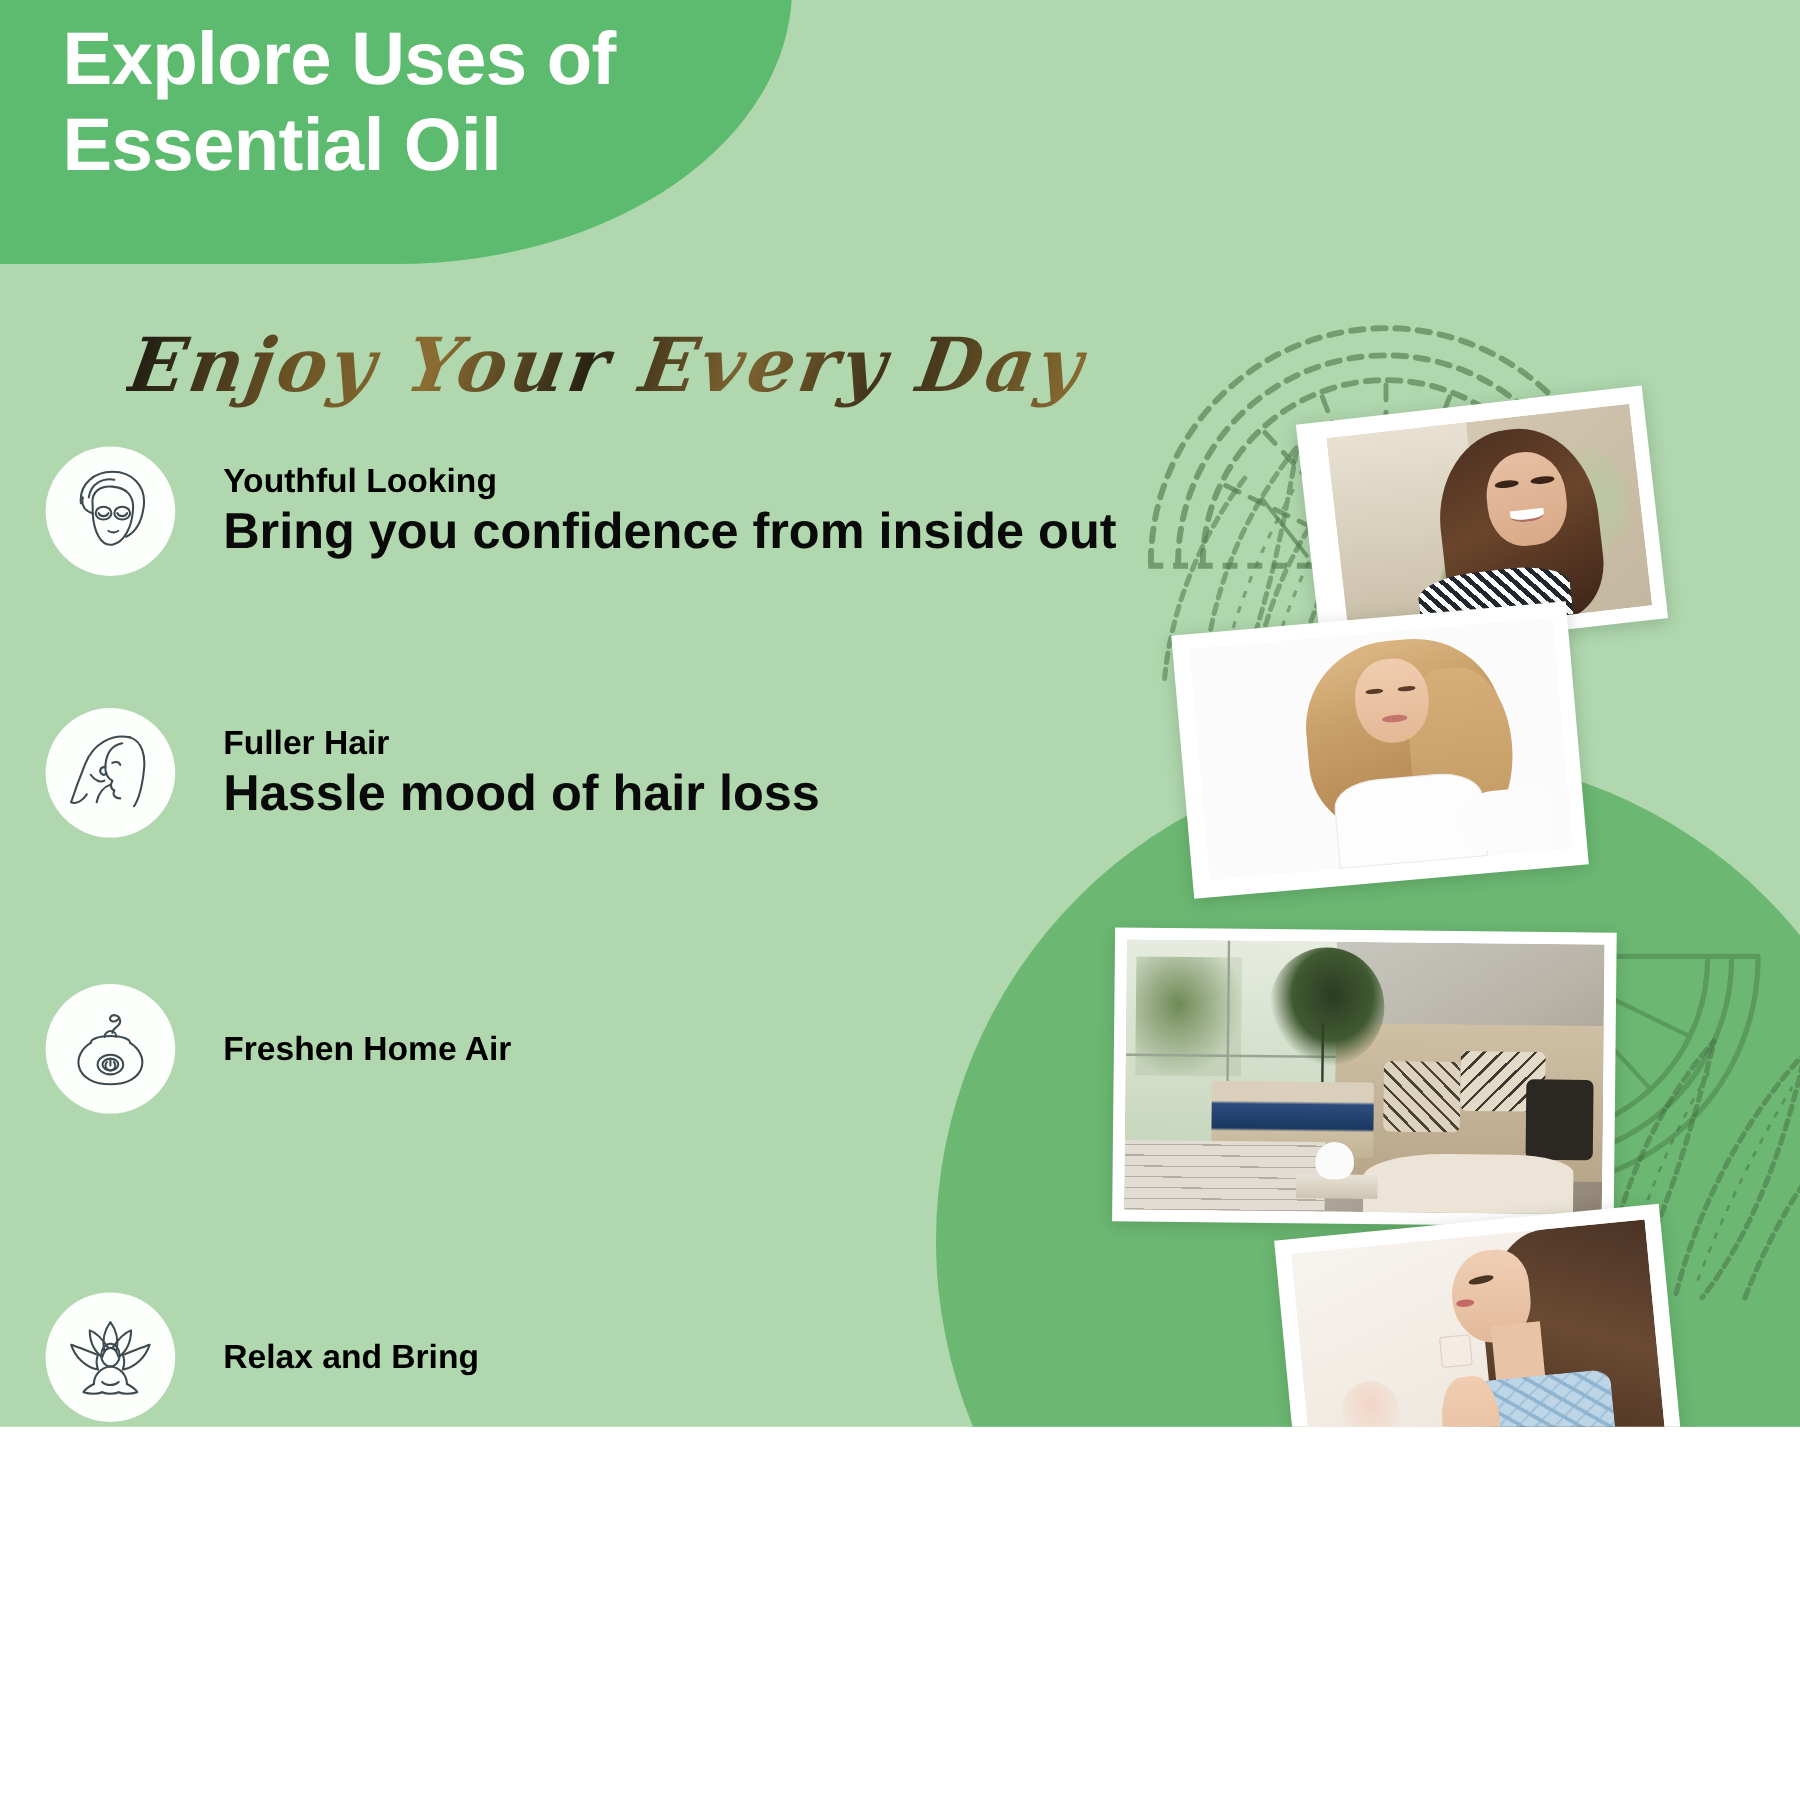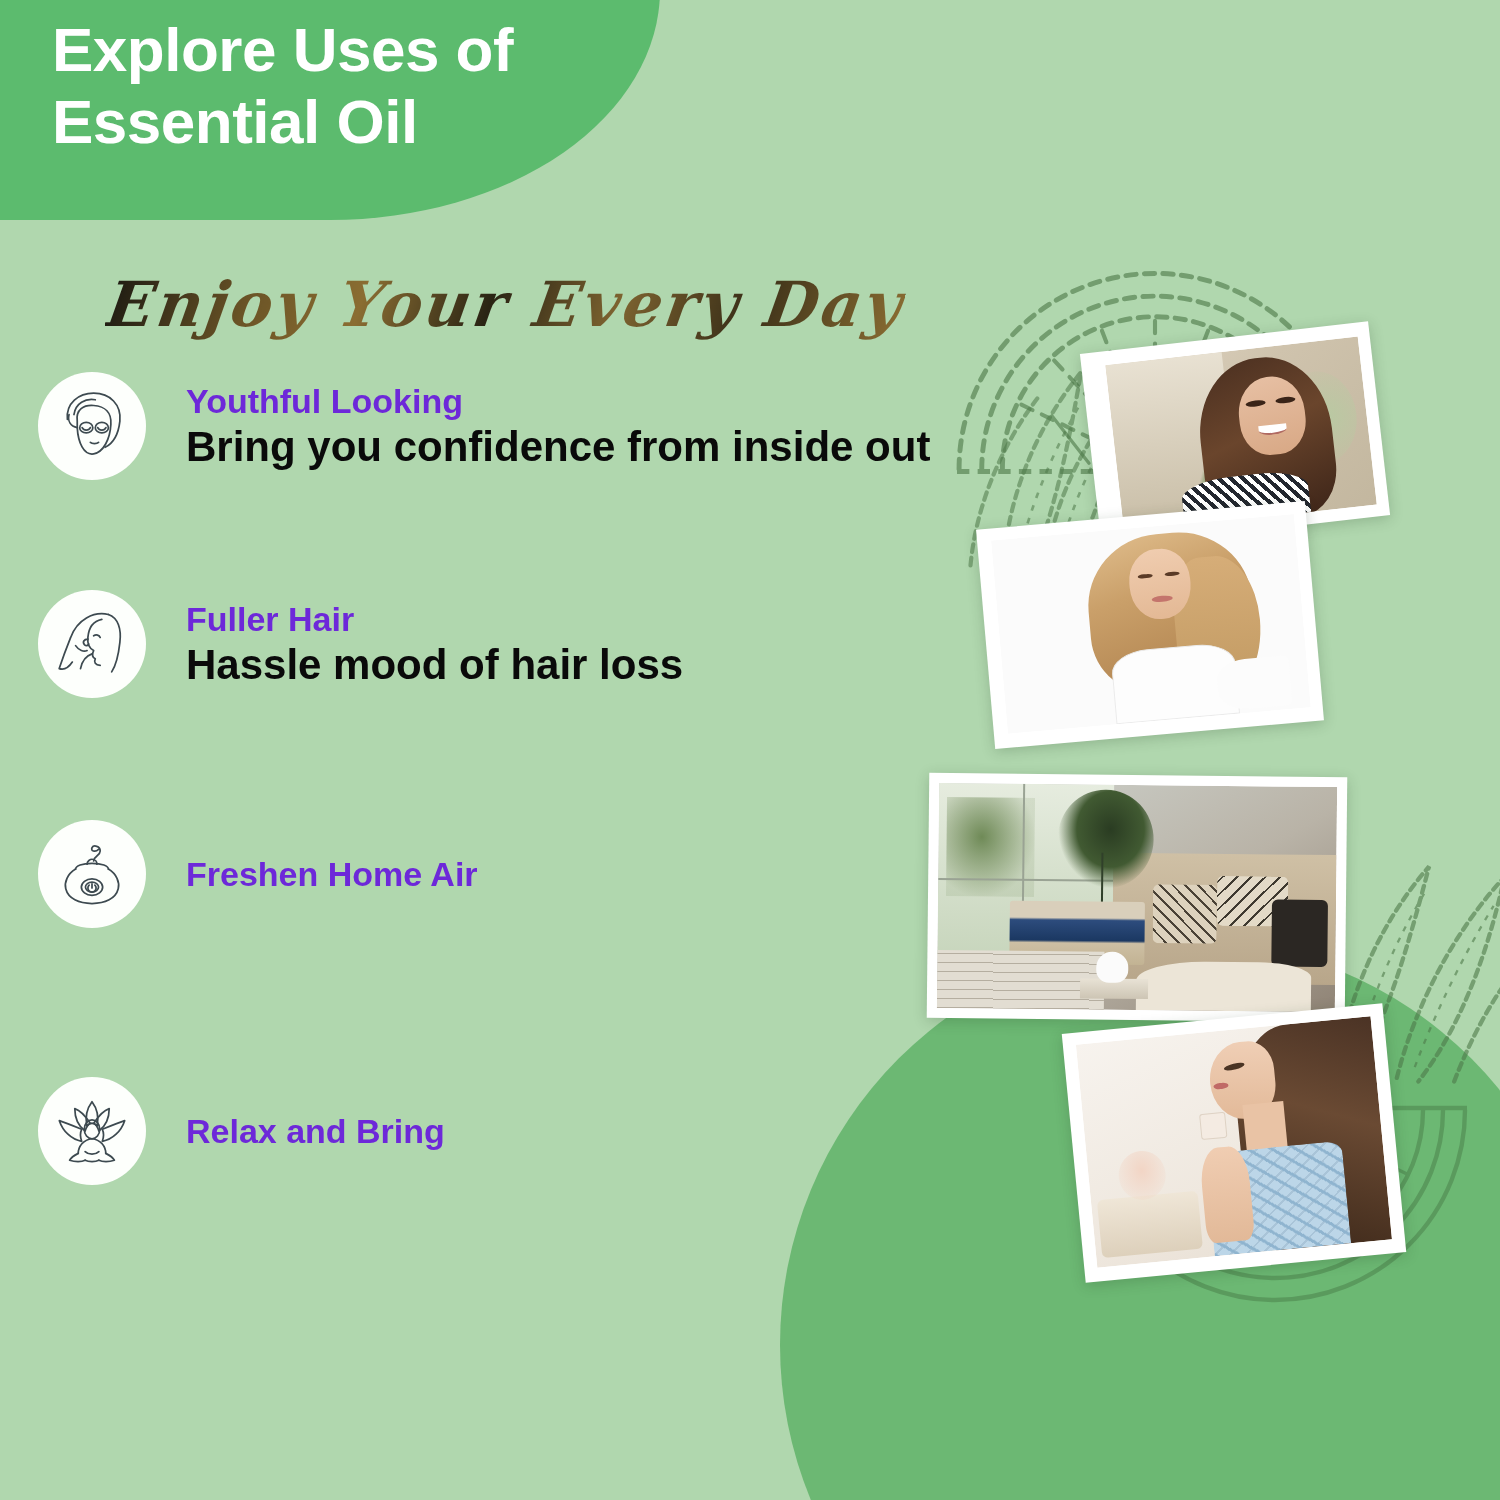--- a/index.html
+++ b/index.html
@@ -9,21 +9,21 @@
   body {
     width: 1500px;
     height: 1500px;
     overflow: hidden;
     font-family: "Liberation Sans", sans-serif;
   }
 
   #poster {
     position: relative;
     width: 1500px;
-    height: 1500px;
+    height: 1189px;
     background: #b0d7ae;
     overflow: hidden;
   }
 
   
   .corner-blob {
     position: absolute;
     left: -40px;
     top: -80px;
     width: 700px;
@@ -138,23 +138,23 @@
     display: flex;
     align-items: center;
     justify-content: center;
   }
   .feature-icon svg { display: block; }
 
   .feature-text {
     margin-left: 40px;
   }
   .feature-title {
-    font-size: 34px;
+    font-size: 28px;
     font-weight: bold;
-    color: #6d28d9;
+    color: #000000;
     line-height: 1.08;
     white-space: nowrap;
   }
   .feature-sub {
     font-size: 42px;
     font-weight: bold;
     color: #0a0a0a;
     line-height: 1.08;
     margin-top: 4px;
     white-space: nowrap;

